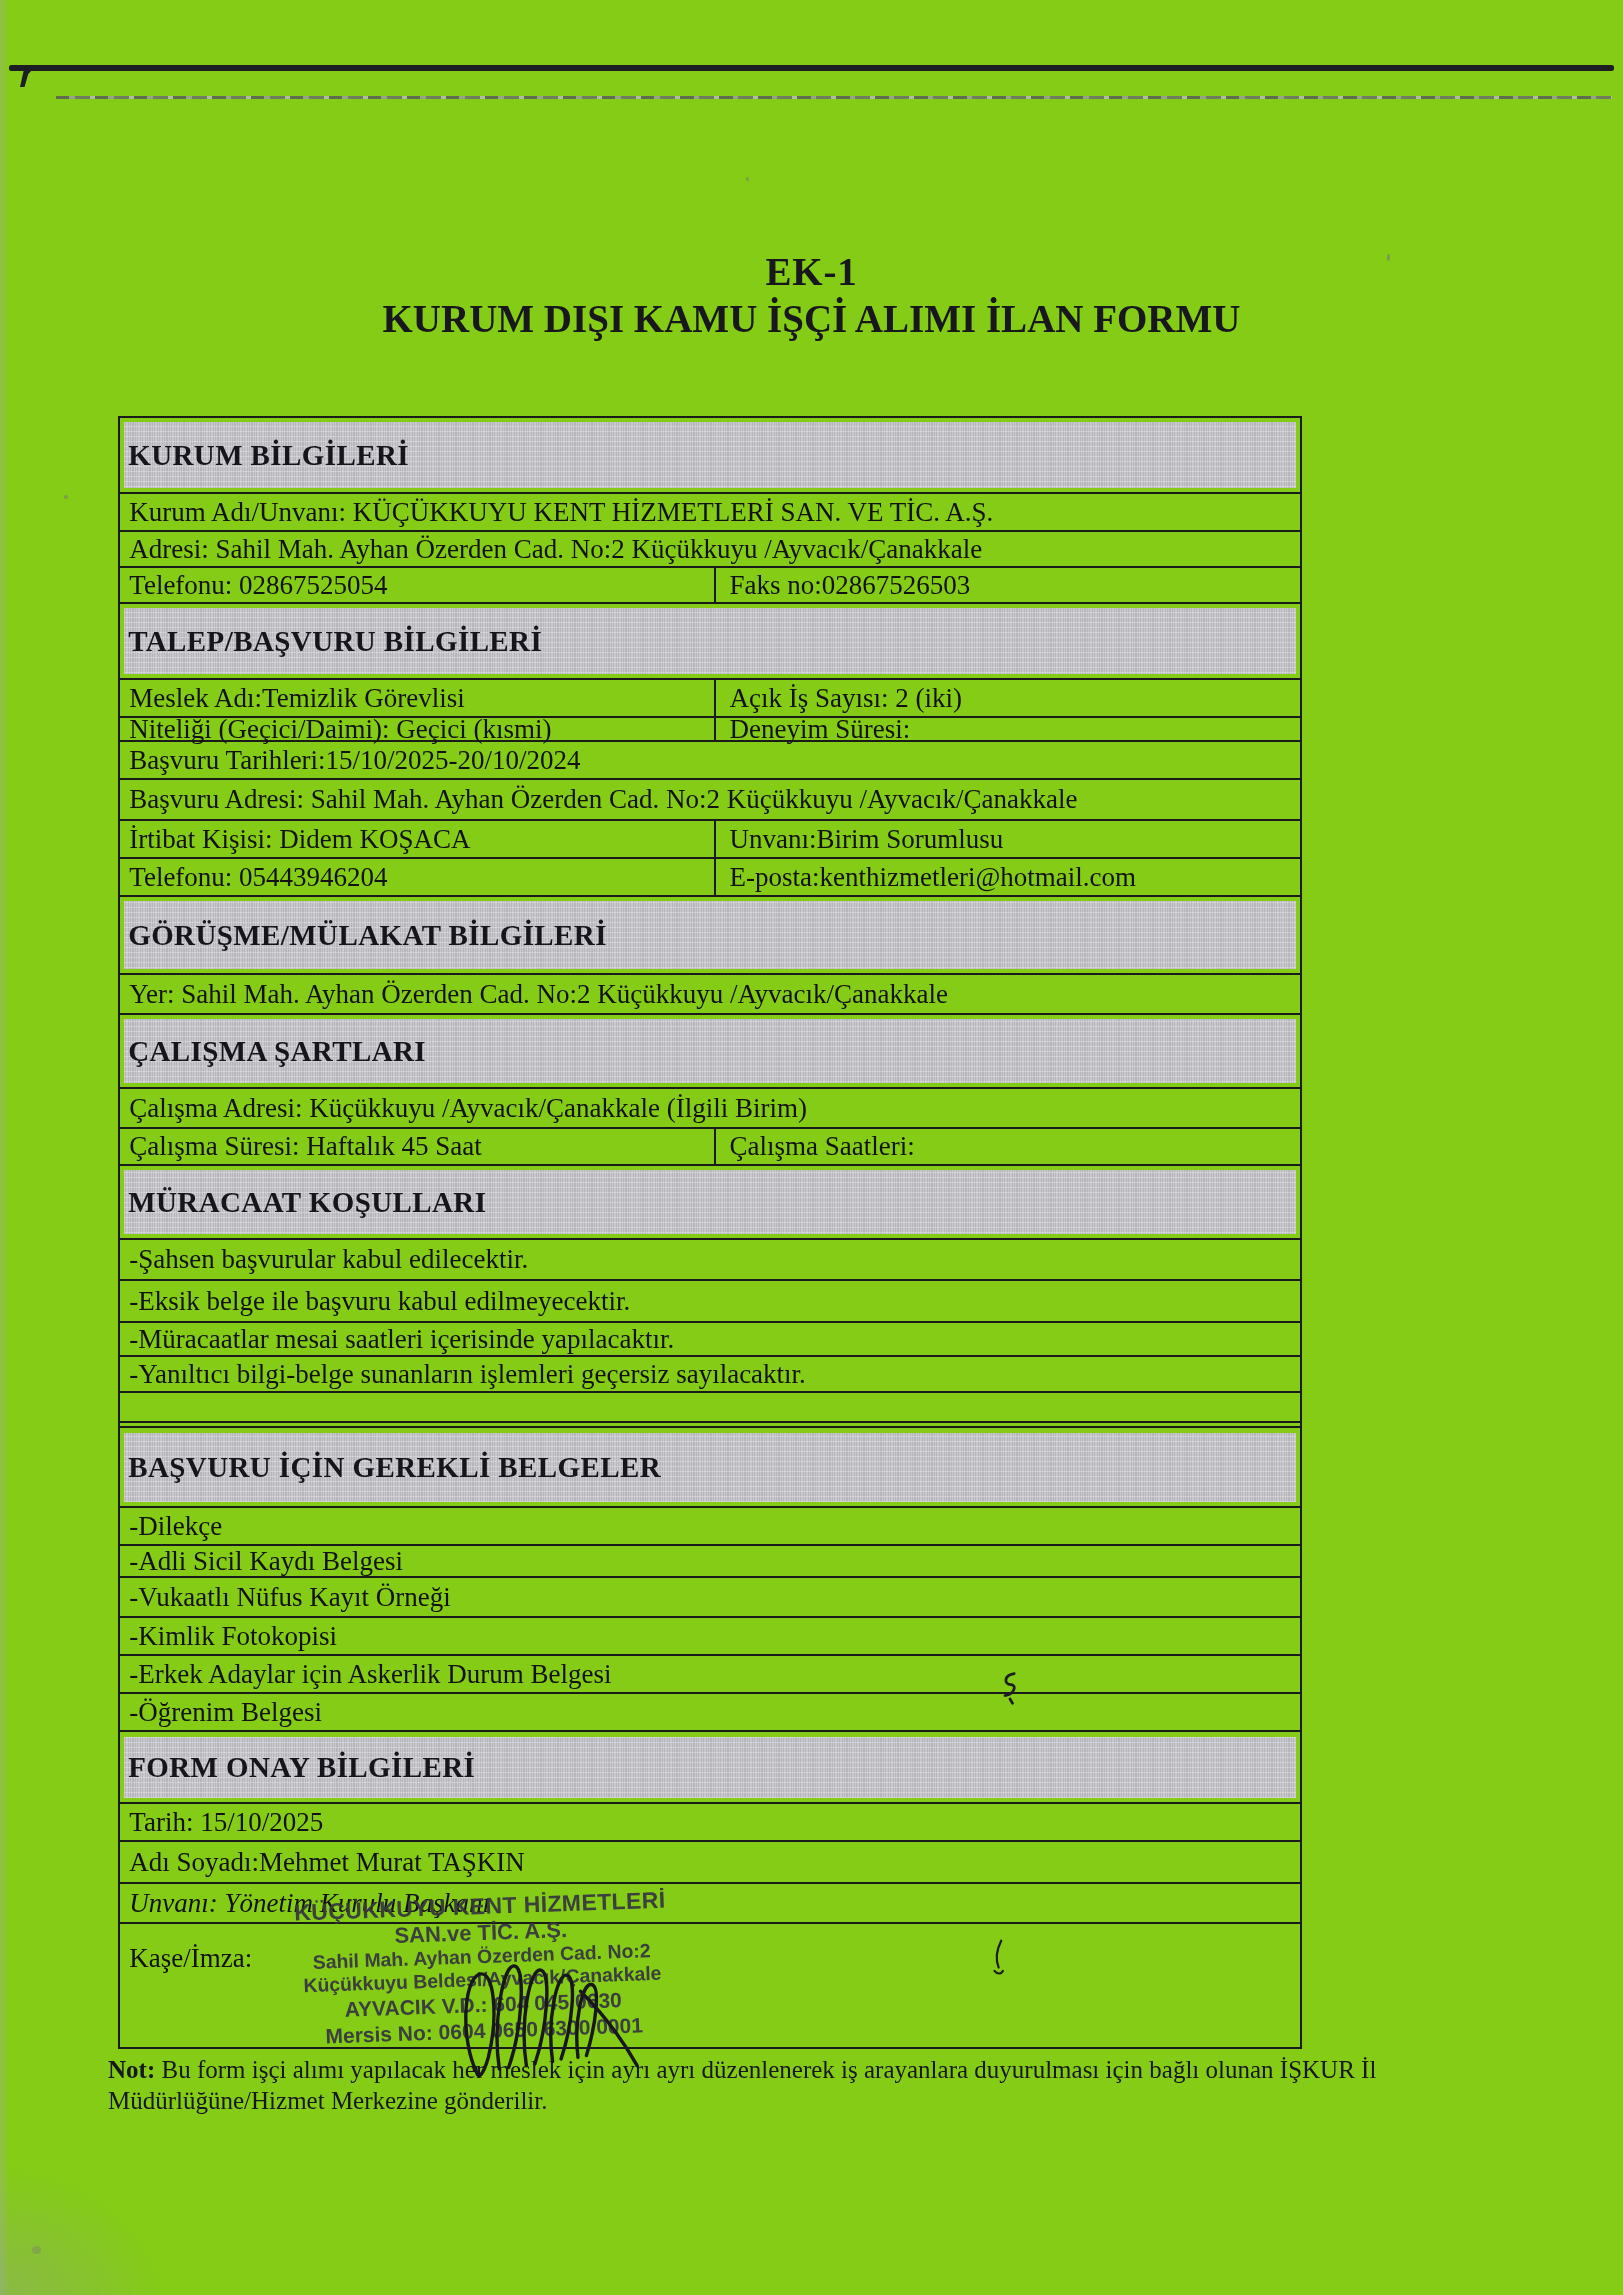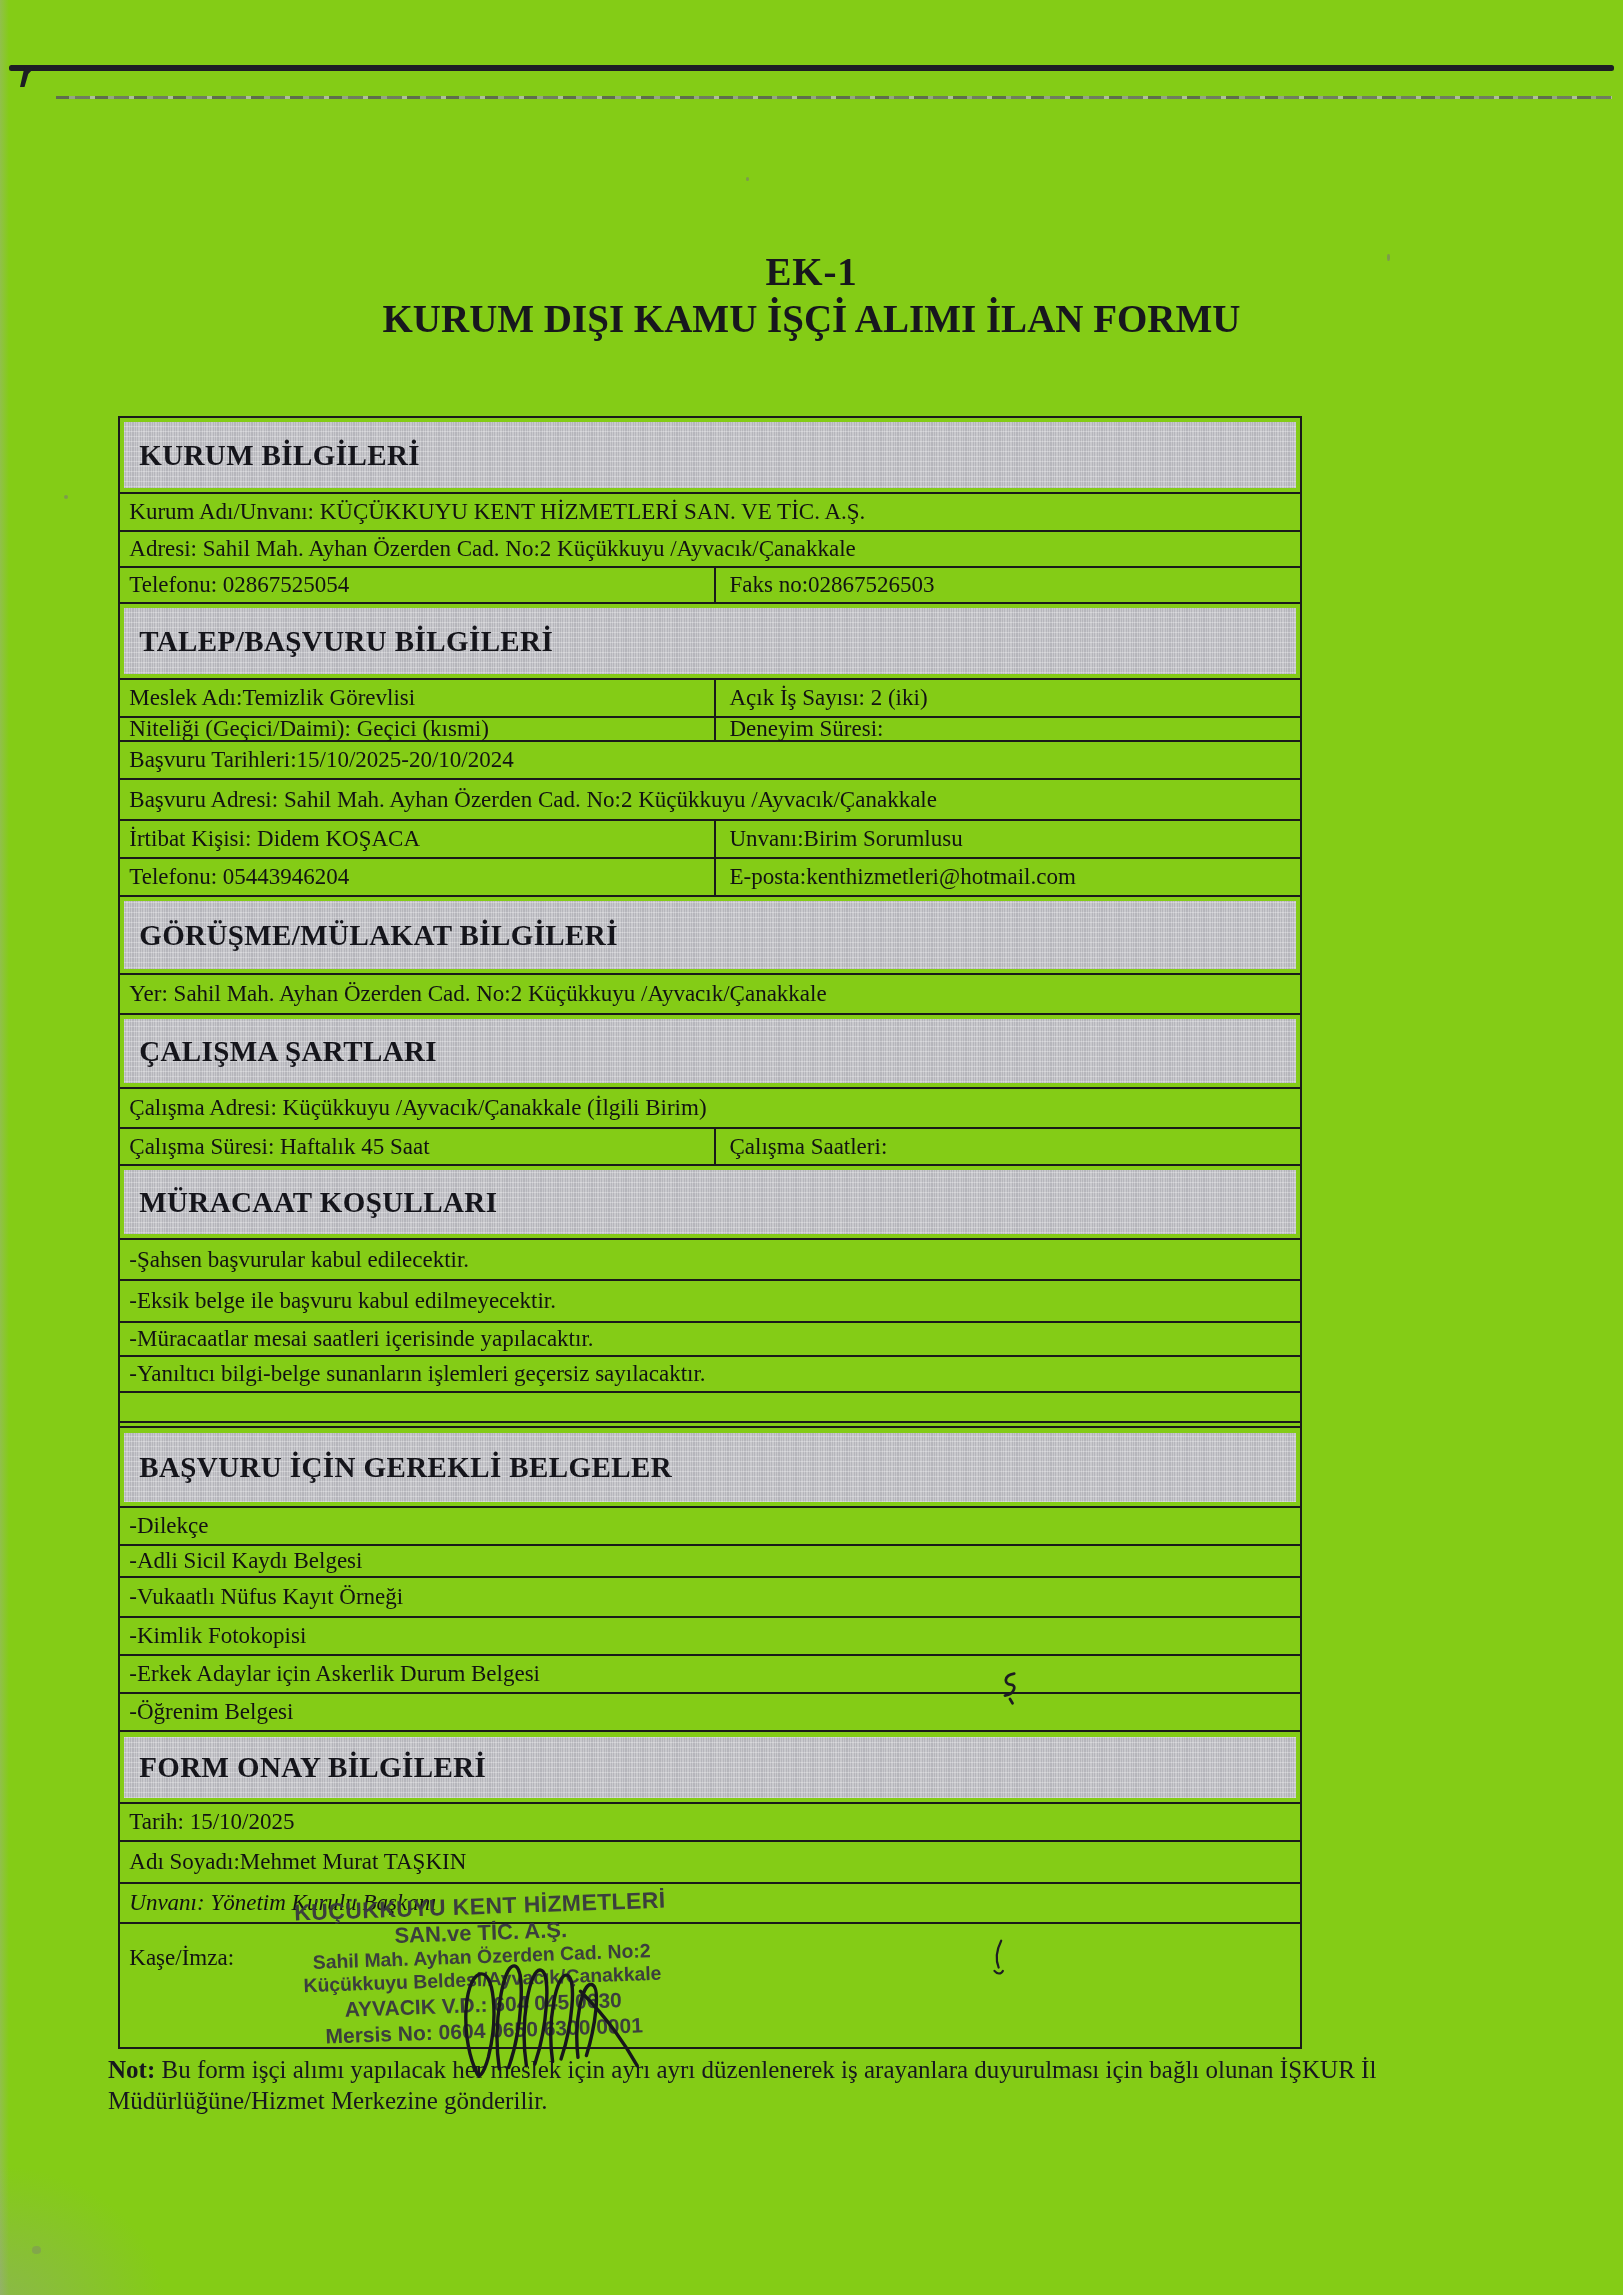--- a/index.html
+++ b/index.html
@@ -21,30 +21,30 @@
   .t1{position:absolute;left:0;top:249px;width:1623px;text-align:center;
       font-size:39px;font-weight:bold;letter-spacing:0.8px;color:#17171d;}
   .t2{position:absolute;left:0;top:296px;width:1623px;text-align:center;
       font-size:39px;font-weight:bold;letter-spacing:0px;color:#17171d;}
 
   
   .tbl{position:absolute;left:118px;top:416px;width:1184px;height:1633px;
        border:2.5px solid #1a1a1a;box-sizing:border-box;}
   .tbl *{box-sizing:border-box;}
   .row{display:flex;align-items:center;border-top:2.5px solid #1a1a1a;
-       font-size:23px;color:#121212;white-space:nowrap;overflow:visible;}
+       font-size:27px;color:#121212;white-space:nowrap;overflow:visible;}
   .cell{padding-left:9.3px;height:100%;display:flex;align-items:center;}
   .cell.r{border-left:2.5px solid #1a1a1a;padding-left:13.5px;flex:1;}
   .cell.l{width:594px;flex:none;}
   .sect{border-top:2.5px solid #1a1a1a;background-color:#c9c9cd;background-clip:content-box;
         padding:4.2px;display:flex;align-items:center;
         background-image:repeating-linear-gradient(0deg,rgba(255,255,255,.28) 0 0.8px,rgba(0,0,0,0) 0.8px 2.5px),
                          repeating-linear-gradient(90deg,rgba(80,80,95,.16) 0 0.8px,rgba(0,0,0,0) 0.8px 1.7px);}
   .sect.first{border-top:none;}
-  .sect span{font-size:29px;font-weight:bold;letter-spacing:0.4px;color:#15151b;padding-left:15px;}
+  .sect span{font-size:29px;font-weight:bold;letter-spacing:0.4px;color:#15151b;padding-left:4px;}
   .gap-before{margin-top:3.4px;}
 
   
   .stamp{position:absolute;left:237px;top:1894px;width:490px;text-align:center;
          transform:rotate(-2deg);font-family:"Liberation Sans",sans-serif;font-weight:bold;
          color:#383840;opacity:.95;}
   .stamp .s1{font-size:23px;line-height:24px;letter-spacing:0.4px;}
   .stamp .s2{font-size:22px;line-height:23px;margin-top:3.4px;}
   .stamp .s3{font-size:19.4px;line-height:21px;margin-top:1.7px;}
   .stamp .s4{font-size:19.4px;line-height:21px;margin-top:1.7px;}

